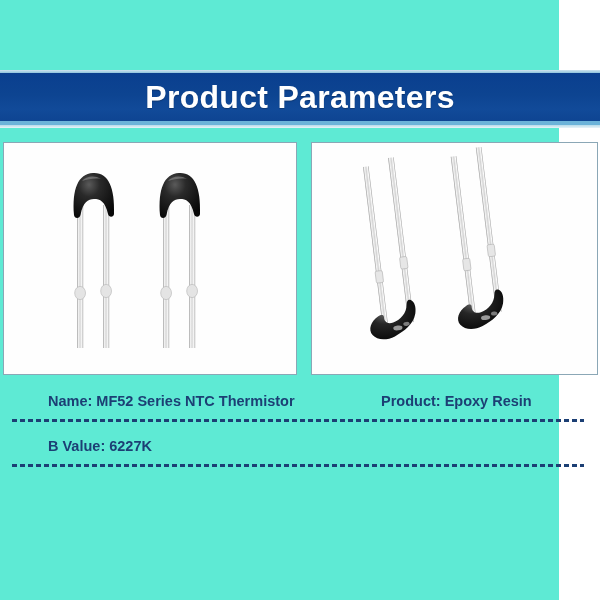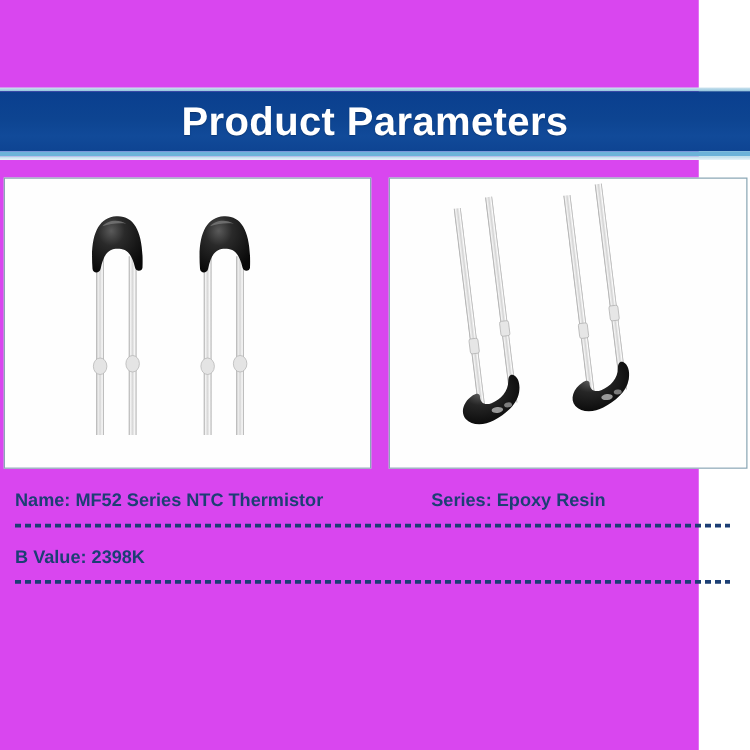--- a/index.html
+++ b/index.html
@@ -11,21 +11,21 @@
     width: 600px;
     height: 600px;
     font-family: "Liberation Sans", sans-serif;
     overflow: hidden;
     position: relative;
   }
   .page {
     position: relative;
     width: 559px;
     height: 600px;
-    background: #d946ef;
+    background: #5eead4;
   }
 
   
   .header-wrap {
     position: absolute;
     left: 0;
     top: 70px;
     width: 600px;
     height: 60px;
   }
@@ -88,20 +88,21 @@
   
   .specs {
     position: absolute;
     left: 0;
     top: 385px;
     width: 600px;
   }
   .spec-row {
     position: relative;
     height: 45px;
+    padding-left: 36px;
   }
   .spec-cells {
     position: relative;
     height: 33px;
   }
   .spec-text {
     position: absolute;
     top: 6px;
     color: #1c3f74;
     font-size: 14.5px;
@@ -229,28 +230,28 @@
         </g>
       </svg>
     </div>
   </div>
 
   <div class="specs">
 
     <div class="spec-row">
       <div class="spec-cells">
         <div class="spec-text col-left">Name: MF52 Series NTC Thermistor</div>
-        <div class="spec-text col-right">Series: Epoxy Resin</div>
+        <div class="spec-text col-right">Product: Epoxy Resin</div>
       </div>
       <div class="dash-rule"></div>
     </div>
 
 
     <div class="spec-row">
       <div class="spec-cells">
-        <div class="spec-text col-left">B Value: 2398K</div>
+        <div class="spec-text col-left">B Value: 6227K</div>
       </div>
       <div class="dash-rule"></div>
     </div>
 
   </div>
 
 </div>
 
 </body></html>

